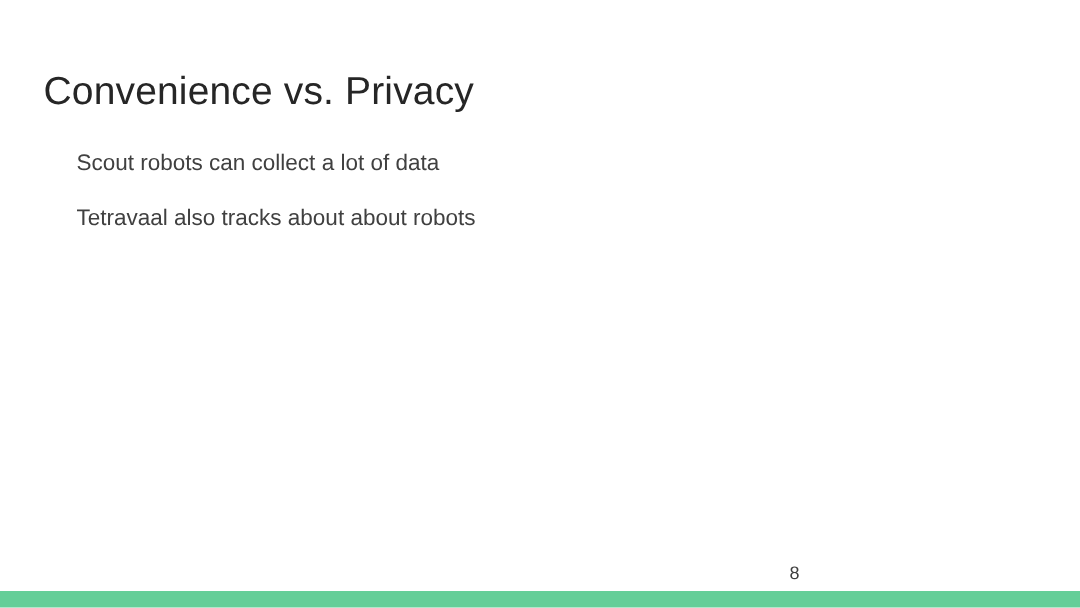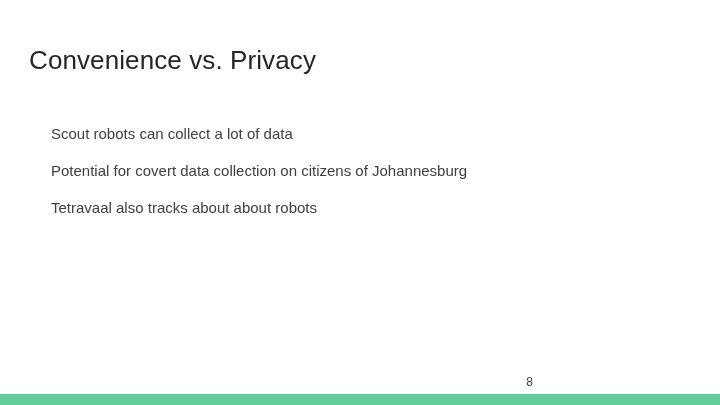--- a/index.html
+++ b/index.html
@@ -29,21 +29,20 @@
     font-weight: 400;
     color: #262626;
     letter-spacing: 0.1px;
     white-space: nowrap;
   }
   .body-block {
     position: absolute;
     left: 51px;
     top: 98px;
     width: 600px;
-    margin-top: 25px;
   }
   .bullet {
     font-size: 15px;
     line-height: 22px;
     color: #404040;
     margin: 0 0 15px 0;
     padding: 0;
     text-indent: 0;
     padding-left: 14px;
     margin-left: -14px;
@@ -80,21 +79,20 @@
 </style>
 </head>
 <body>
 
 <div class="slide" style="background: rgb(255, 255, 255);">
 
   <div class="slide-title" style="color: rgb(38, 38, 38);">Convenience vs. Privacy</div>
 
   <div class="body-block">
     <p class="bullet" style="color: rgb(64, 64, 64);">Scout robots can collect a lot of data</p>
-    <p class="bullet" style="color: rgb(64, 64, 64);">Potential for covert data collection on citizens of Johannesburg</p>
     <p class="bullet" style="color: rgb(64, 64, 64);">Tetravaal also tracks about about robots</p>
   </div>
 
   <div class="page-number" style="color: rgb(63, 63, 63);">8</div>
 
   <div class="footer-bar">
     <div class="footer-bar-inner" style="background: rgb(100, 206, 152);"></div>
   </div>
 
 </div>

